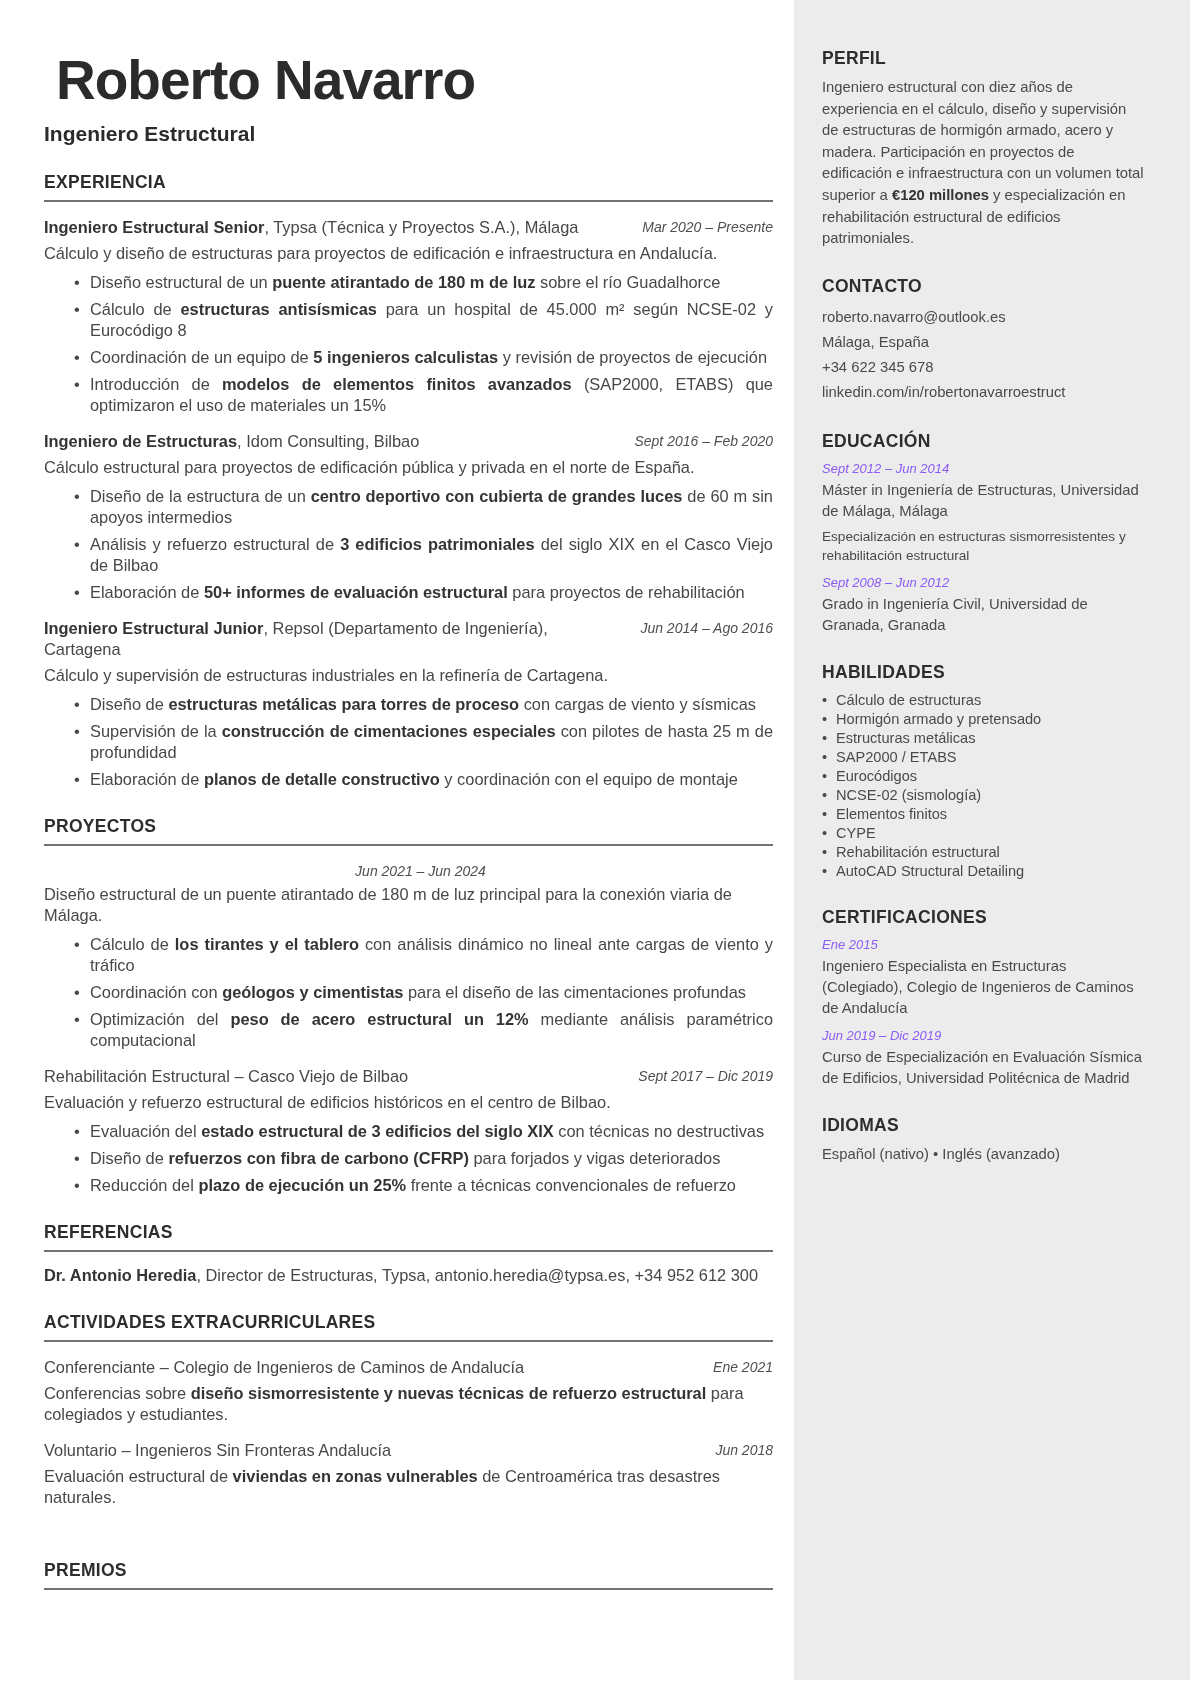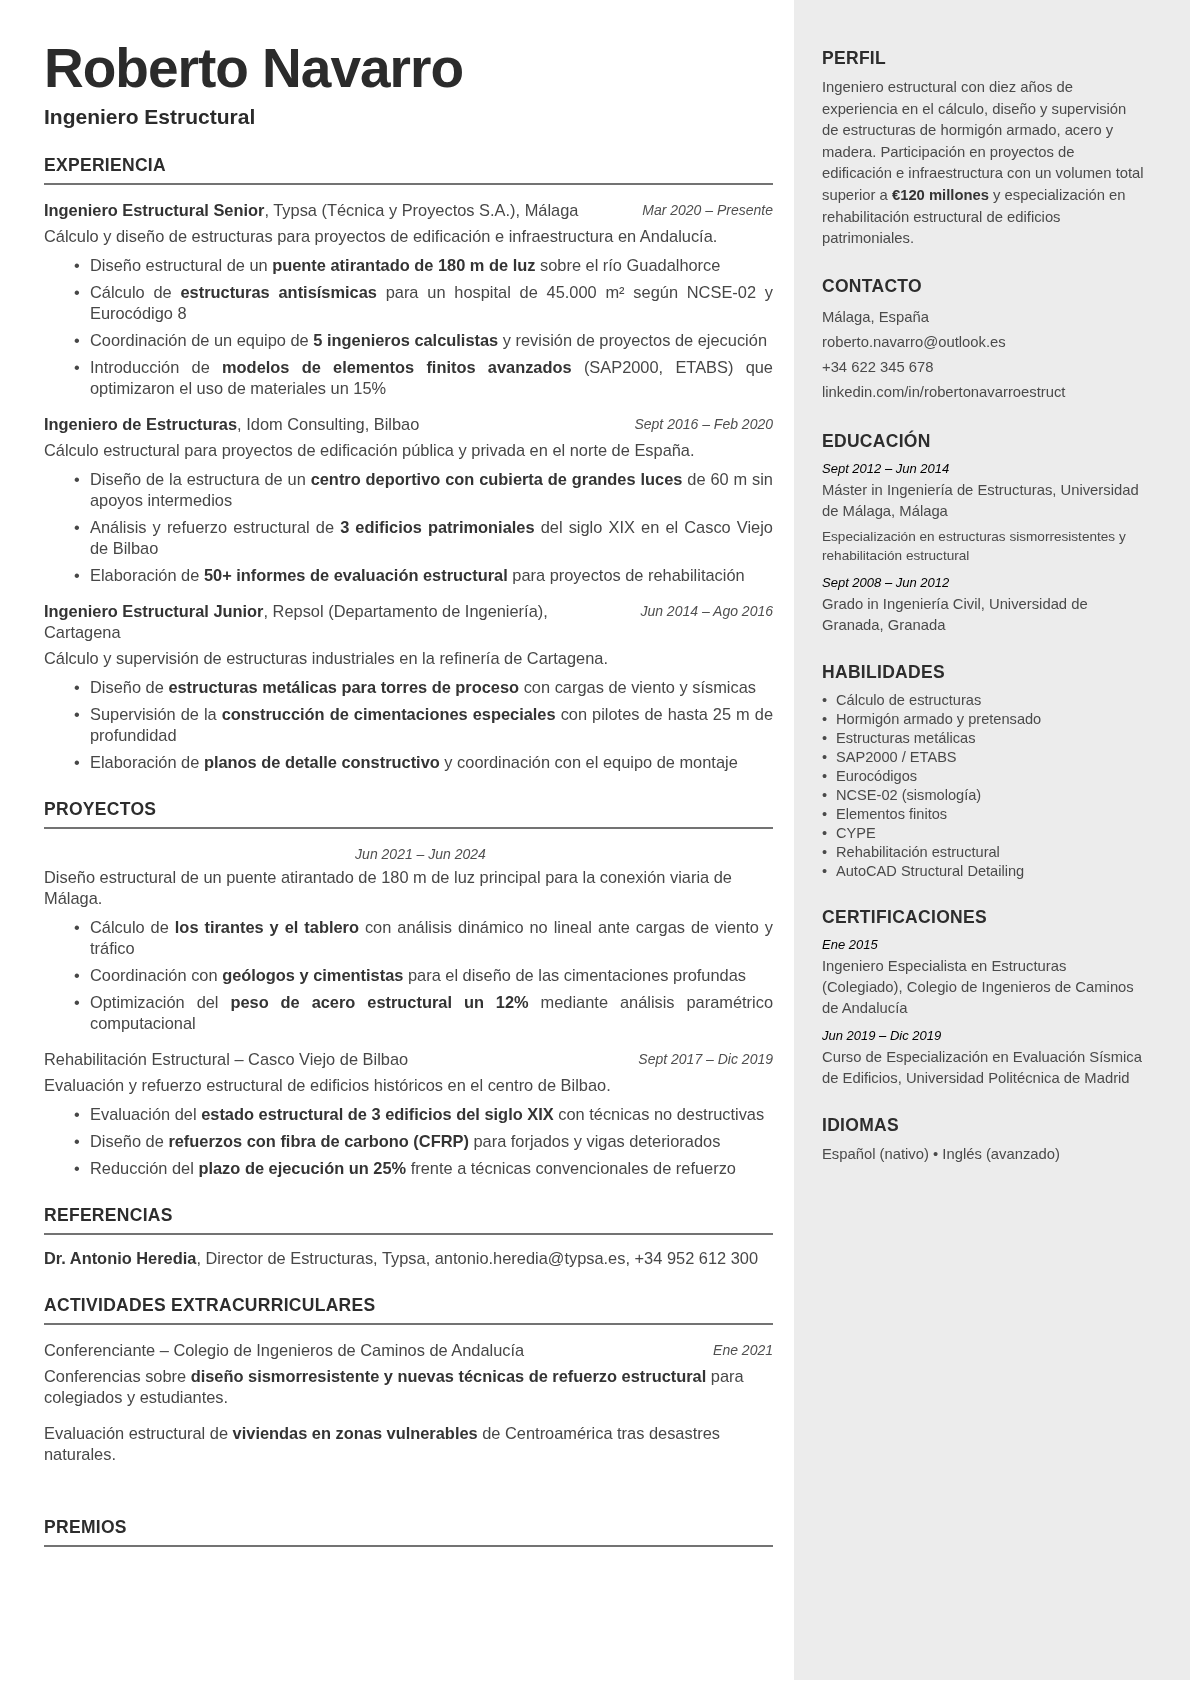--- a/index.html
+++ b/index.html
@@ -34,21 +34,21 @@
     font-size: 14.8px;
     line-height: 21.6px;
     color: #4a4a4a;
     margin: 0;
   }
   .sb-text b, .main b { font-weight: bold; color: #343434; }
   .contact-line { font-size: 14.8px; line-height: 25px; color: #4a4a4a; }
   .sb-dates {
     font-size: 13px;
     font-style: italic;
-    color: #000000;
+    color: #8b5cf6;
     line-height: 18px;
     margin-top: 8px;
   }
   .sb-entry-text { font-size: 14.8px; line-height: 21px; color: #4a4a4a; margin-top: 2px; }
   .sb-note { font-size: 13.6px; line-height: 19.5px; color: #4a4a4a; margin-top: 5px; }
   .sb-list { list-style: none; margin: 2px 0 0 0; padding: 0; }
   .sb-list li {
     font-size: 14.6px;
     line-height: 19px;
     color: #4a4a4a;
@@ -62,21 +62,21 @@
     top: 0; left: 0;
     width: 794px;
     box-sizing: border-box;
     padding: 40px 21px 0 44px;
   }
   .name {
     font-size: 55px;
     font-weight: bold;
     letter-spacing: -1px;
     color: #2b2b2b;
-    margin: 0;
+    margin: 12px;
     line-height: 1.05;
   }
   .subtitle {
     font-size: 21px;
     font-weight: bold;
     color: #2b2b2b;
     margin: 7px 0 0 0;
   }
   .section-heading {
     font-size: 17.5px;
@@ -203,39 +203,43 @@
 
   <div class="entry">
     <div class="entry-header">
       <div class="entry-title">Conferenciante – Colegio de Ingenieros de Caminos de Andalucía</div>
       <div class="entry-dates">Ene 2021</div>
     </div>
     <p class="entry-summary">Conferencias sobre <b>diseño sismorresistente y nuevas técnicas de refuerzo estructural</b> para colegiados y estudiantes.</p>
   </div>
 
   <div class="entry">
+    <div class="entry-header">
+      <div class="entry-title">Voluntario – Ingenieros Sin Fronteras Andalucía</div>
+      <div class="entry-dates">Jun 2018</div>
+    </div>
     <p class="entry-summary">Evaluación estructural de <b>viviendas en zonas vulnerables</b> de Centroamérica tras desastres naturales.</p>
   </div>
 
   <div class="spacer-premios"></div>
   <h2 class="section-heading">PREMIOS</h2>
 
 </div>
 
 <div class="sidebar">
 
   <div class="sb-section">
     <h2 class="sb-heading">PERFIL</h2>
     <p class="sb-text">Ingeniero estructural con diez años de experiencia en el cálculo, diseño y supervisión de estructuras de hormigón armado, acero y madera. Participación en proyectos de edificación e infraestructura con un volumen total superior a <b>€120 millones</b> y especialización en rehabilitación estructural de edificios patrimoniales.</p>
   </div>
 
   <div class="sb-section">
     <h2 class="sb-heading">CONTACTO</h2>
+    <div class="contact-line">roberto.navarro@outlook.es</div>
     <div class="contact-line">Málaga, España</div>
-    <div class="contact-line">roberto.navarro@outlook.es</div>
     <div class="contact-line">+34 622 345 678</div>
     <div class="contact-line">linkedin.com/in/robertonavarroestruct</div>
   </div>
 
   <div class="sb-section">
     <h2 class="sb-heading">EDUCACIÓN</h2>
     <div class="sb-dates" style="margin-top:0;">Sept 2012 – Jun 2014</div>
     <div class="sb-entry-text">Máster in Ingeniería de Estructuras, Universidad de Málaga, Málaga</div>
     <div class="sb-note">Especialización en estructuras sismorresistentes y rehabilitación estructural</div>
     <div class="sb-dates">Sept 2008 – Jun 2012</div>

